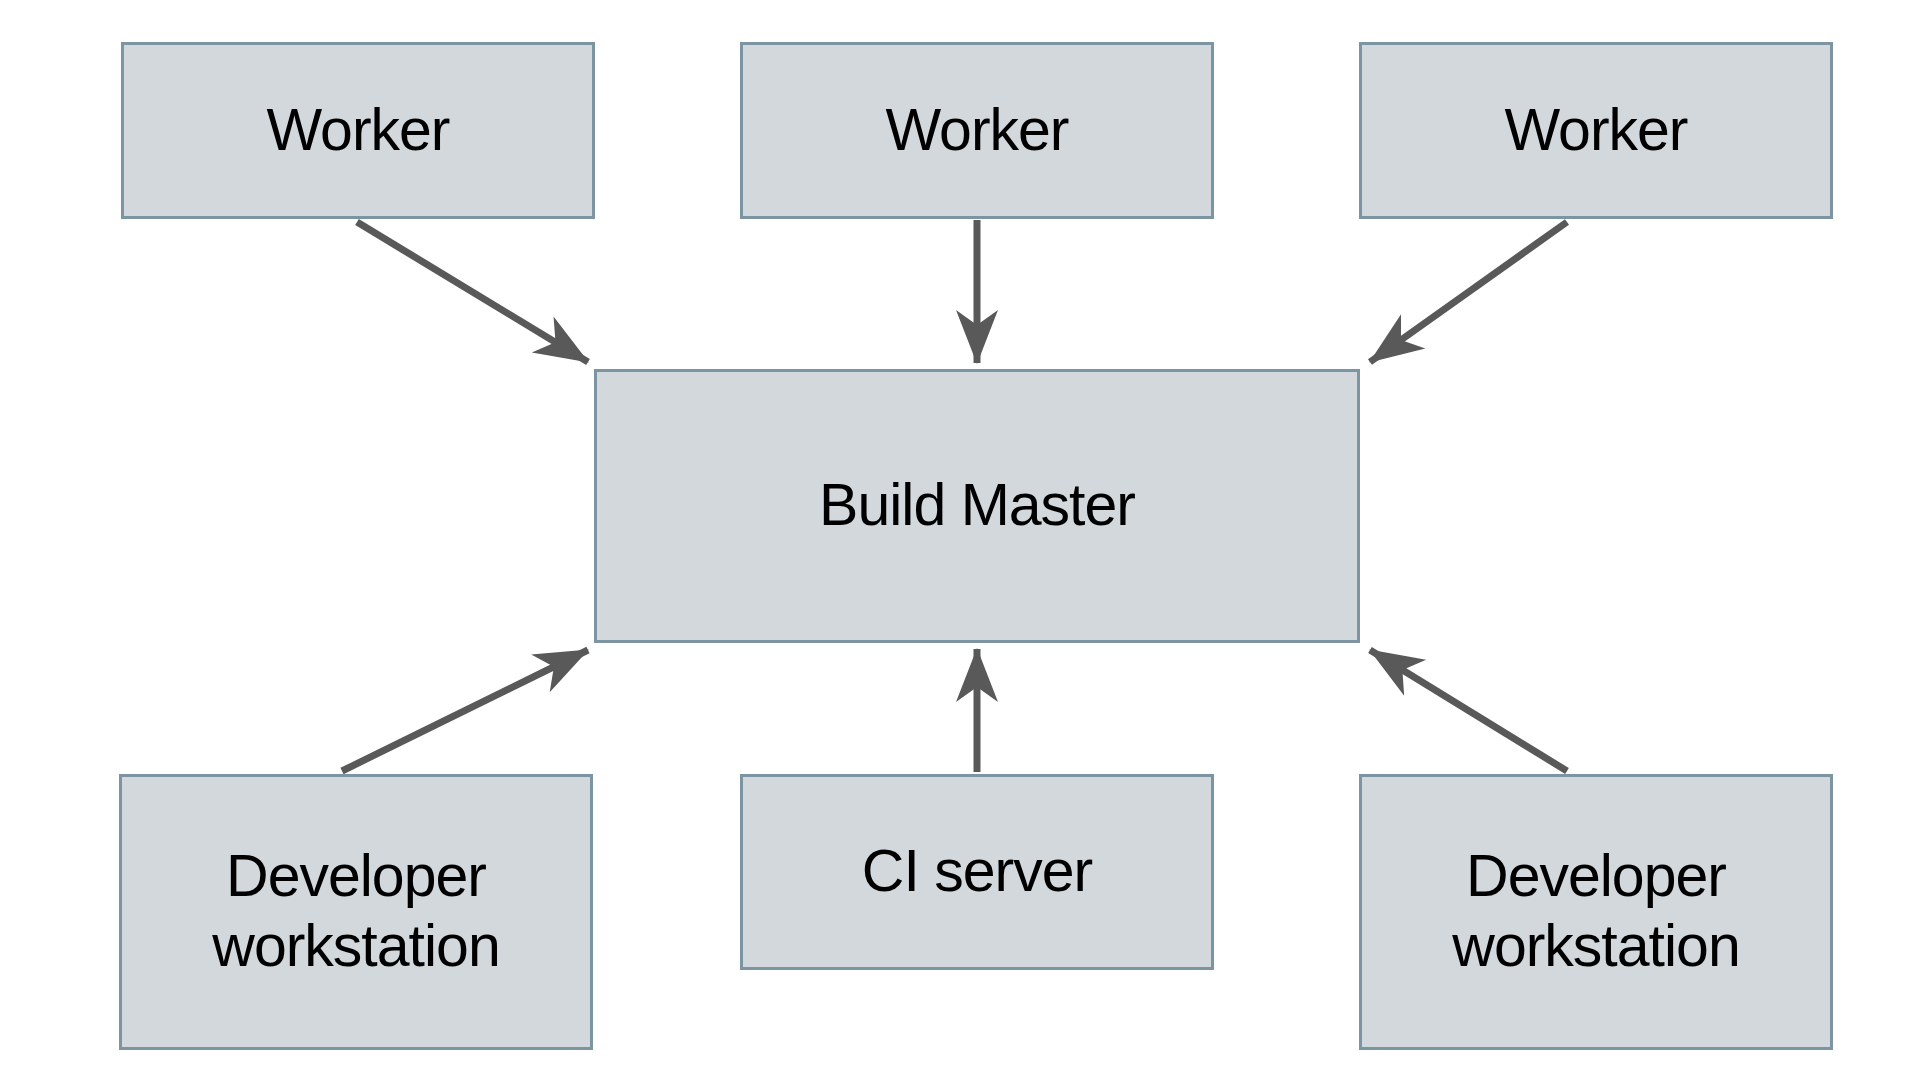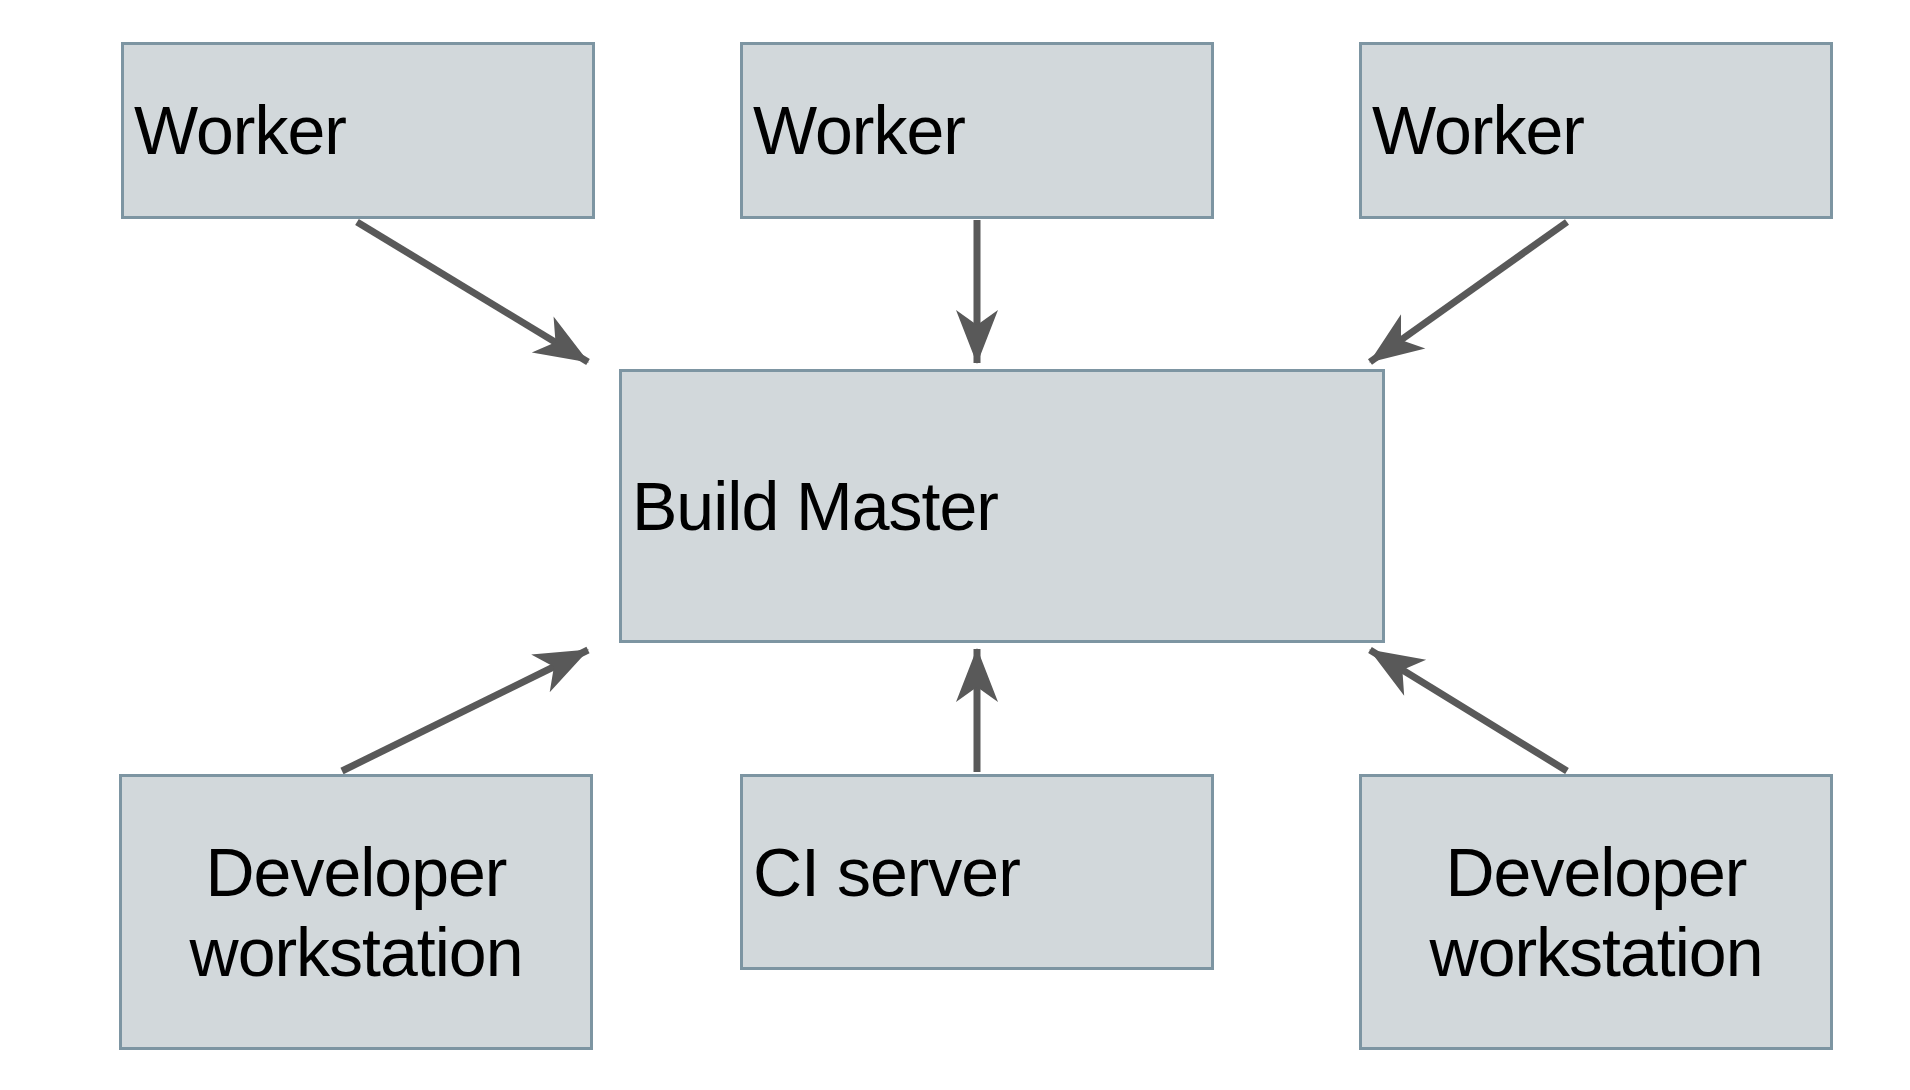--- a/index.html
+++ b/index.html
@@ -28,31 +28,31 @@
     stroke: var(--arrow);
     stroke-width: 7;
   }
   #arrowhead path { fill: var(--arrow); }
   .node {
     position: absolute;
     background: var(--node-fill);
     border: 3px solid var(--node-border);
     display: flex;
     align-items: center;
-    justify-content: flex-start;
+    justify-content: center;
     text-align: center;
     color: var(--text);
-    font-size: 68px;
+    font-size: 59px;
     letter-spacing: -1px;
     line-height: 1.18;
   }
   .node-worker-1 { left: 121px; top: 42px;  width: 474px; height: 177px; }
   .node-worker-2 { left: 740px; top: 42px;  width: 474px; height: 177px; }
   .node-worker-3 { left: 1359px; top: 42px; width: 474px; height: 177px; }
-  .node-build-master { left: 594px; top: 369px; width: 766px; height: 274px; margin-left: 25px; }
+  .node-build-master { left: 594px; top: 369px; width: 766px; height: 274px; }
   .node-developer-workstation-1 { left: 119px;  top: 774px; width: 474px; height: 276px; }
   .node-ci-server               { left: 740px;  top: 774px; width: 474px; height: 196px; }
   .node-developer-workstation-2 { left: 1359px; top: 774px; width: 474px; height: 276px; }
   .node-label { display: inline-block; padding: 0 10px; }
 </style>
 </head>
 <body>
 
 <div class="stage">
 

